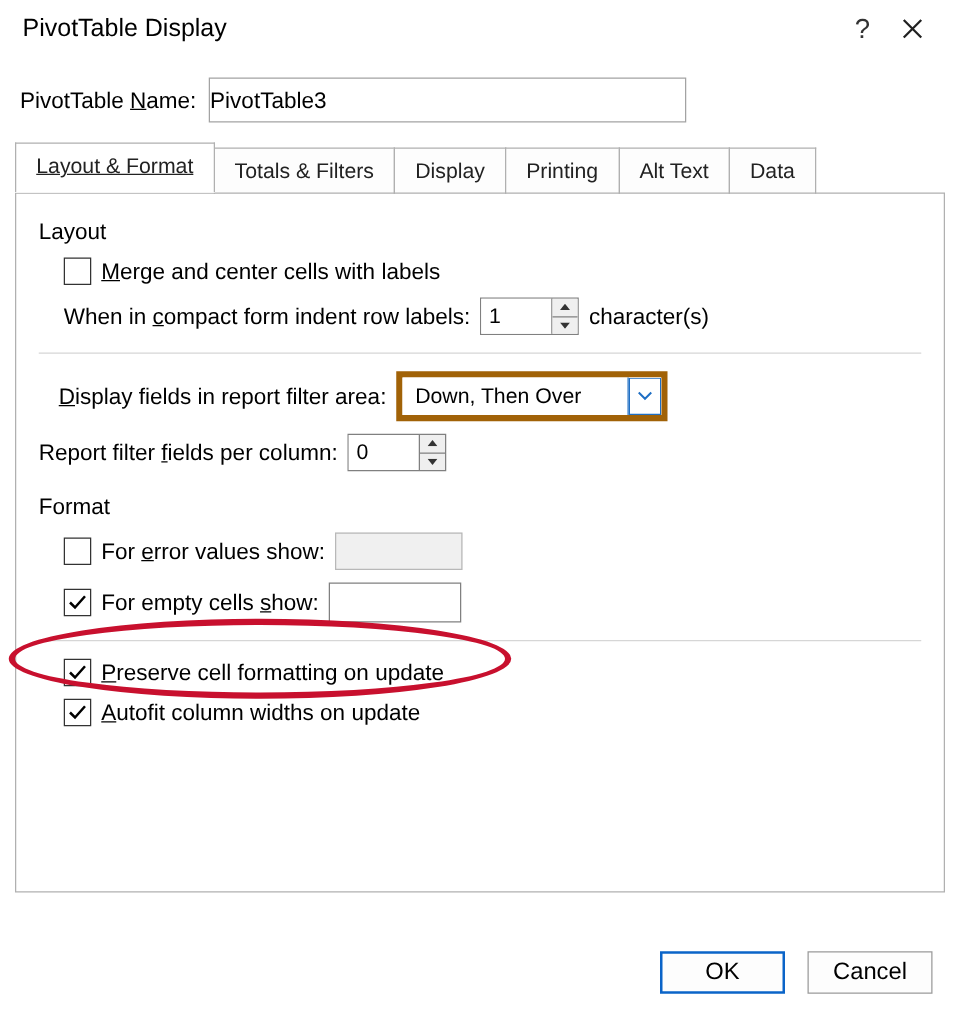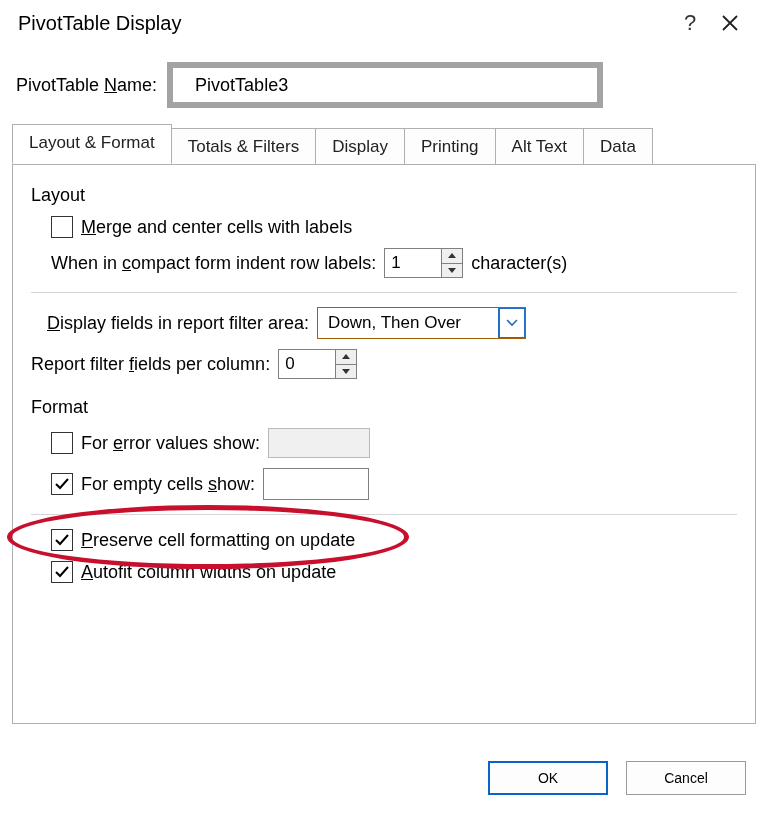--- a/index.html
+++ b/index.html
@@ -42,22 +42,22 @@
   .name-row {
     display: flex;
     align-items: center;
     padding: 6px 16px 10px 16px;
     font-size: 18px;
   }
   .name-row label { margin-right: 10px; }
   .name-row input[type="text"] {
     flex: 0 0 380px;
     height: 30px;
-    border: 6px solid #a3a3a3;
-    padding: 2px 22px;
+    border: 1px solid #a3a3a3;
+    padding: 2px 0;
     font-size: 18px;
     font-family: inherit;
     outline: none;
     background: #fff;
   }
 
   
   .tab-area {
     margin: 6px 12px 0 12px;
   }
@@ -77,20 +77,21 @@
     color: #222;
   }
   .tab + .tab { margin-left: -1px; }
   .tab.active {
     background: #ffffff;
     border-bottom: 1px solid #ffffff;
     z-index: 2;
     padding-bottom: 10px;
     top: 0;
     font-weight: 400;
+    text-decoration: underline;
   }
   .tab-content {
     border: 1px solid #b0b0b0;
     padding: 14px 18px 18px 18px;
     min-height: 560px;
     box-sizing: border-box;
     position: relative;
   }
 
   
@@ -154,21 +155,21 @@
     justify-content: center;
     background: #efefef;
     cursor: pointer;
   }
   .spinner .sbtn + .sbtn { border-top: 1px solid #808080; }
 
   
   .dropdown {
     display: inline-flex;
     height: 30px;
-    border: 1px solid #a16207;
+    border: 5px solid #a16207;
   }
   .dropdown .dd-text {
     padding: 2px 10px;
     min-width: 160px;
     display: flex;
     align-items: center;
     font-size: 17px;
     background: #fff;
   }
   .dropdown .dd-btn {
@@ -205,23 +206,23 @@
 
   
   .button-bar {
     position: absolute;
     bottom: 20px;
     right: 22px;
     display: flex;
     gap: 18px;
   }
   .btn {
-    width: 120px;
+    width: 100px;
     height: 34px;
-    font-size: 14px;
+    font-size: 19px;
     font-family: inherit;
     background: #fdfdfd;
     border: 1px solid #9a9a9a;
     cursor: pointer;
   }
   .btn.primary {
     border: 2px solid #0a64c8;
   }
 
   u.access { text-decoration: underline; }

